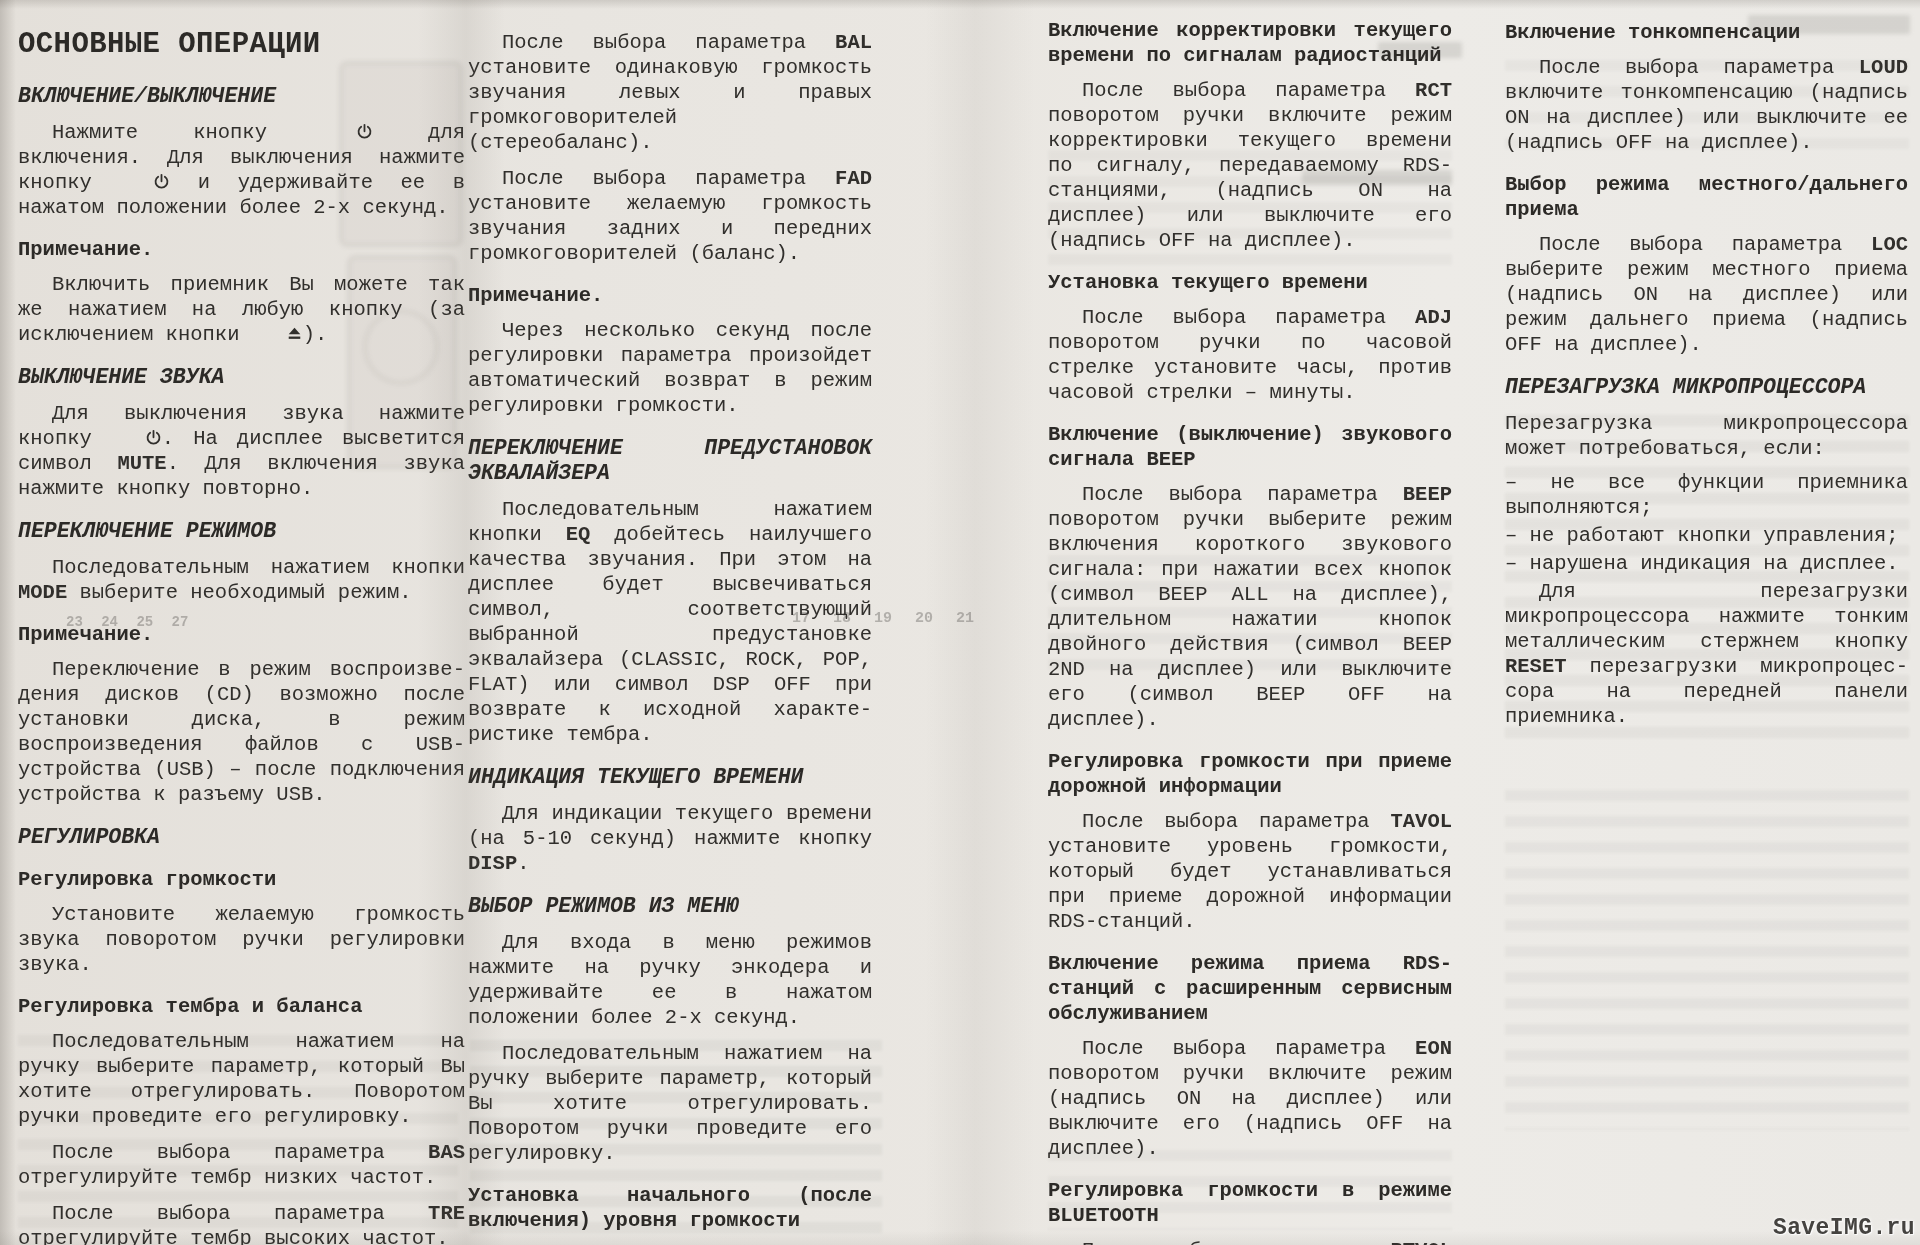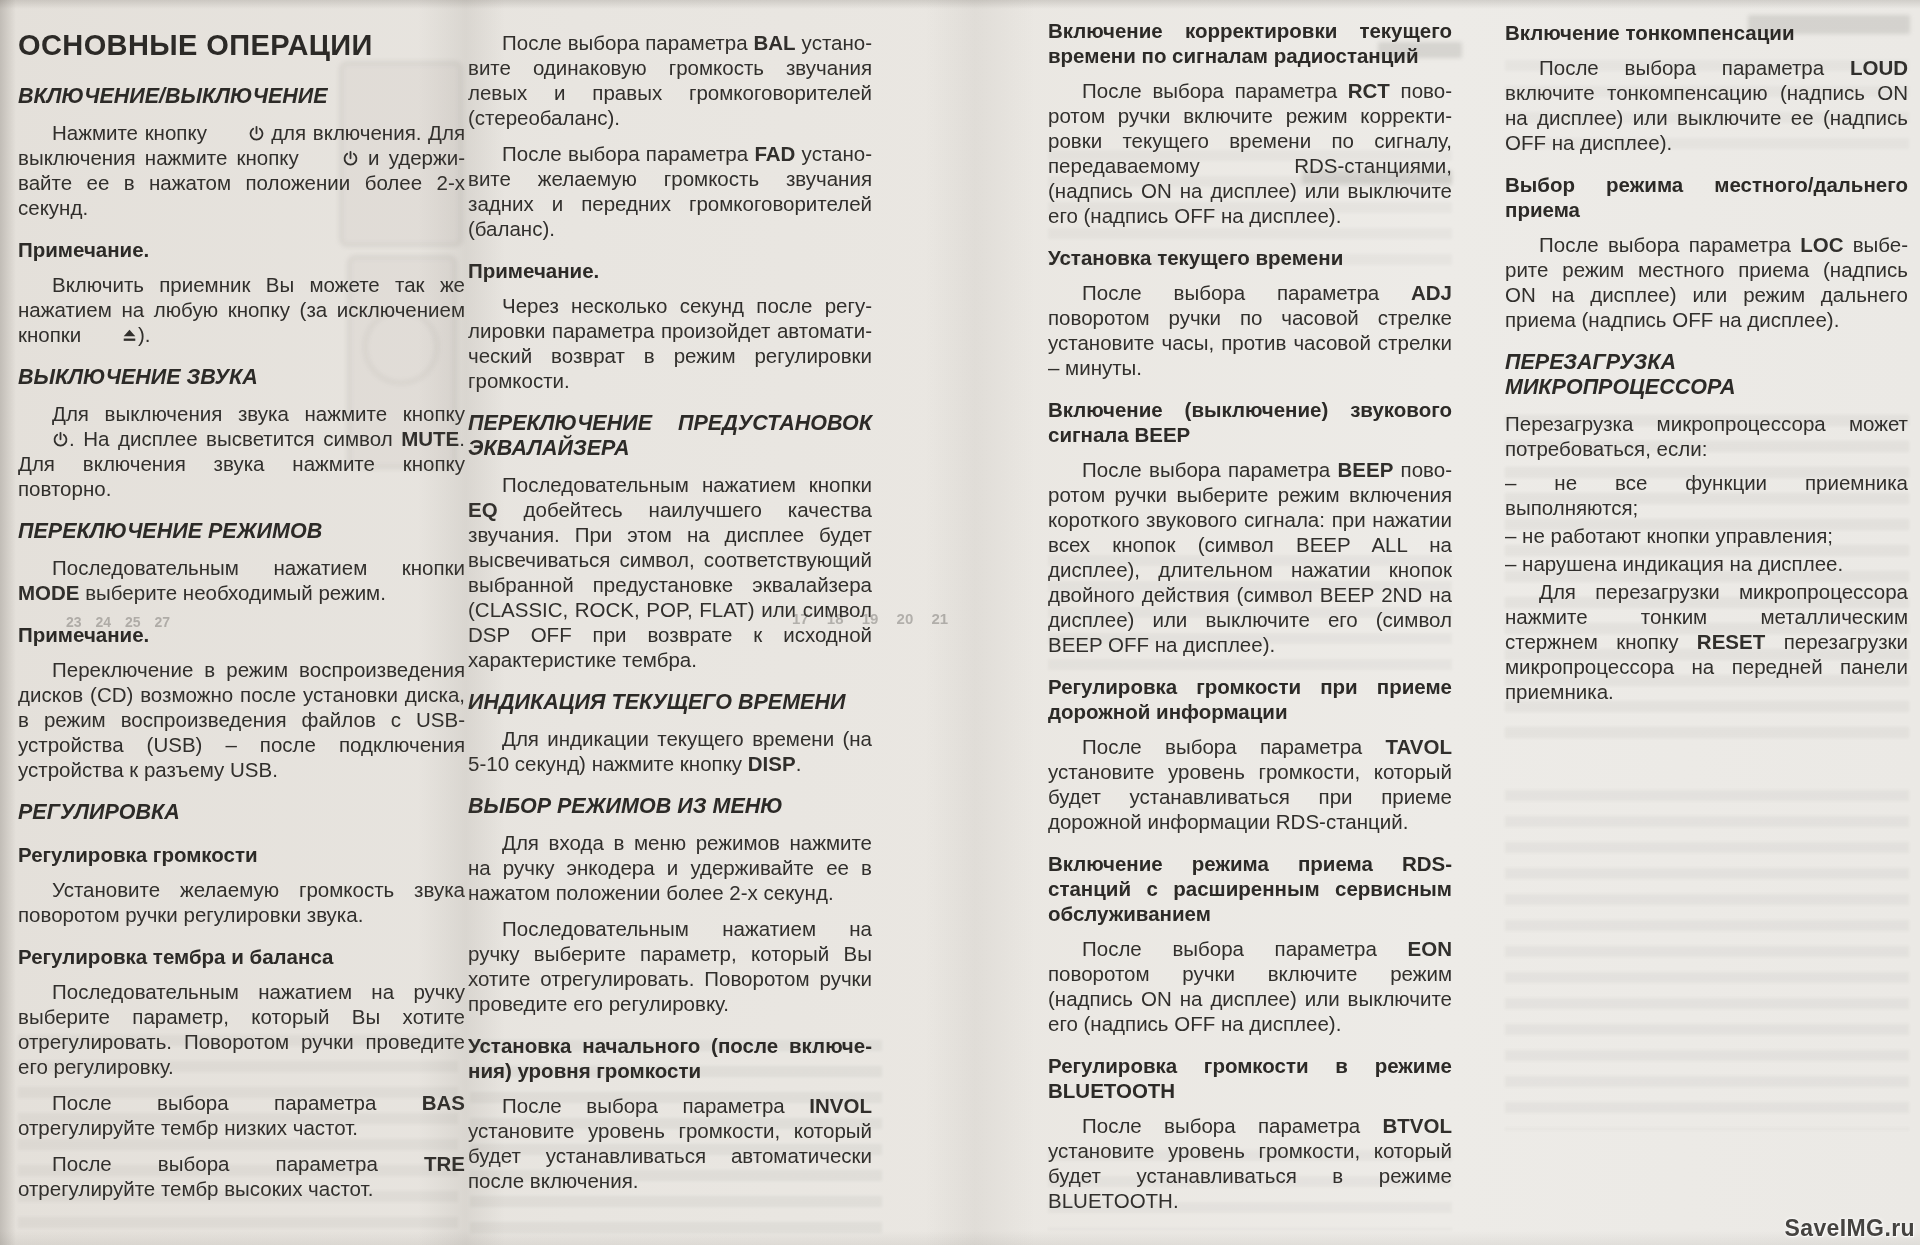--- a/index.html
+++ b/index.html
@@ -5,20 +5,21 @@
   html,body{margin:0;padding:0;}
   body{
     width:1920px;height:1245px;
     font-family:"Liberation Sans",sans-serif;
     font-size:20.5px;line-height:25px;
     background:#dedbd6;
   }
   .page{
     position:relative;width:1920px;height:1245px;overflow:hidden;
     background:linear-gradient(90deg,#e4e0da 0%,#e8e5e0 30%,#eae7e2 52%,#edebe7 75%,#ebe9e5 100%);
+    font-family:Liberation Mono, monospace;
   }
   .shade{position:absolute;inset:0;pointer-events:none;z-index:3;
     background:
       linear-gradient(90deg,rgba(70,64,56,.22) 0,rgba(70,64,56,0) 16px),
       linear-gradient(180deg,rgba(70,64,56,.16) 0,rgba(70,64,56,0) 9px),
       linear-gradient(90deg,rgba(0,0,0,0) 418px,rgba(95,88,78,.07) 452px,rgba(95,88,78,.10) 466px,rgba(0,0,0,0) 505px),
       linear-gradient(90deg,rgba(0,0,0,0) 925px,rgba(95,88,78,.07) 975px,rgba(0,0,0,0) 1035px),
       linear-gradient(0deg,rgba(70,64,56,.07) 0,rgba(70,64,56,0) 14px);
   }
   .col{position:absolute;color:#312f2c;text-align:justify;z-index:2;}

